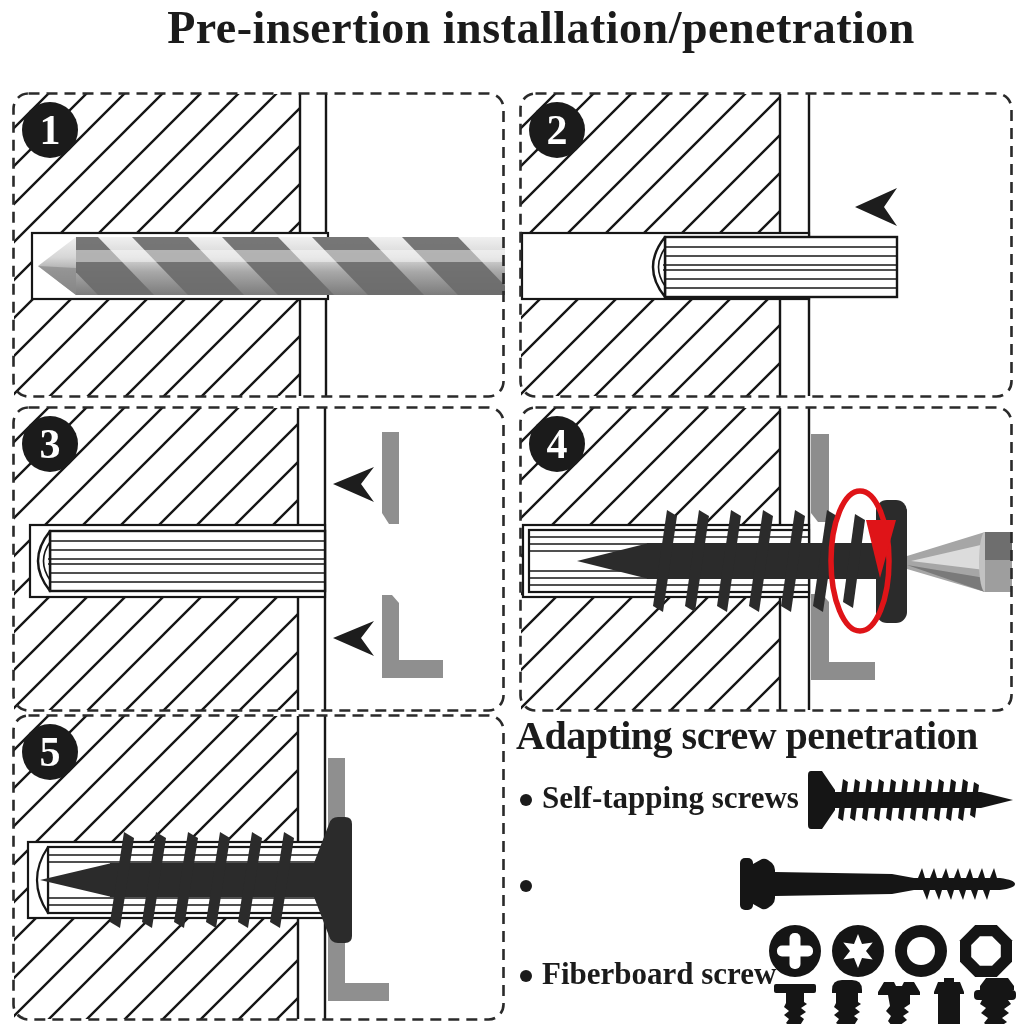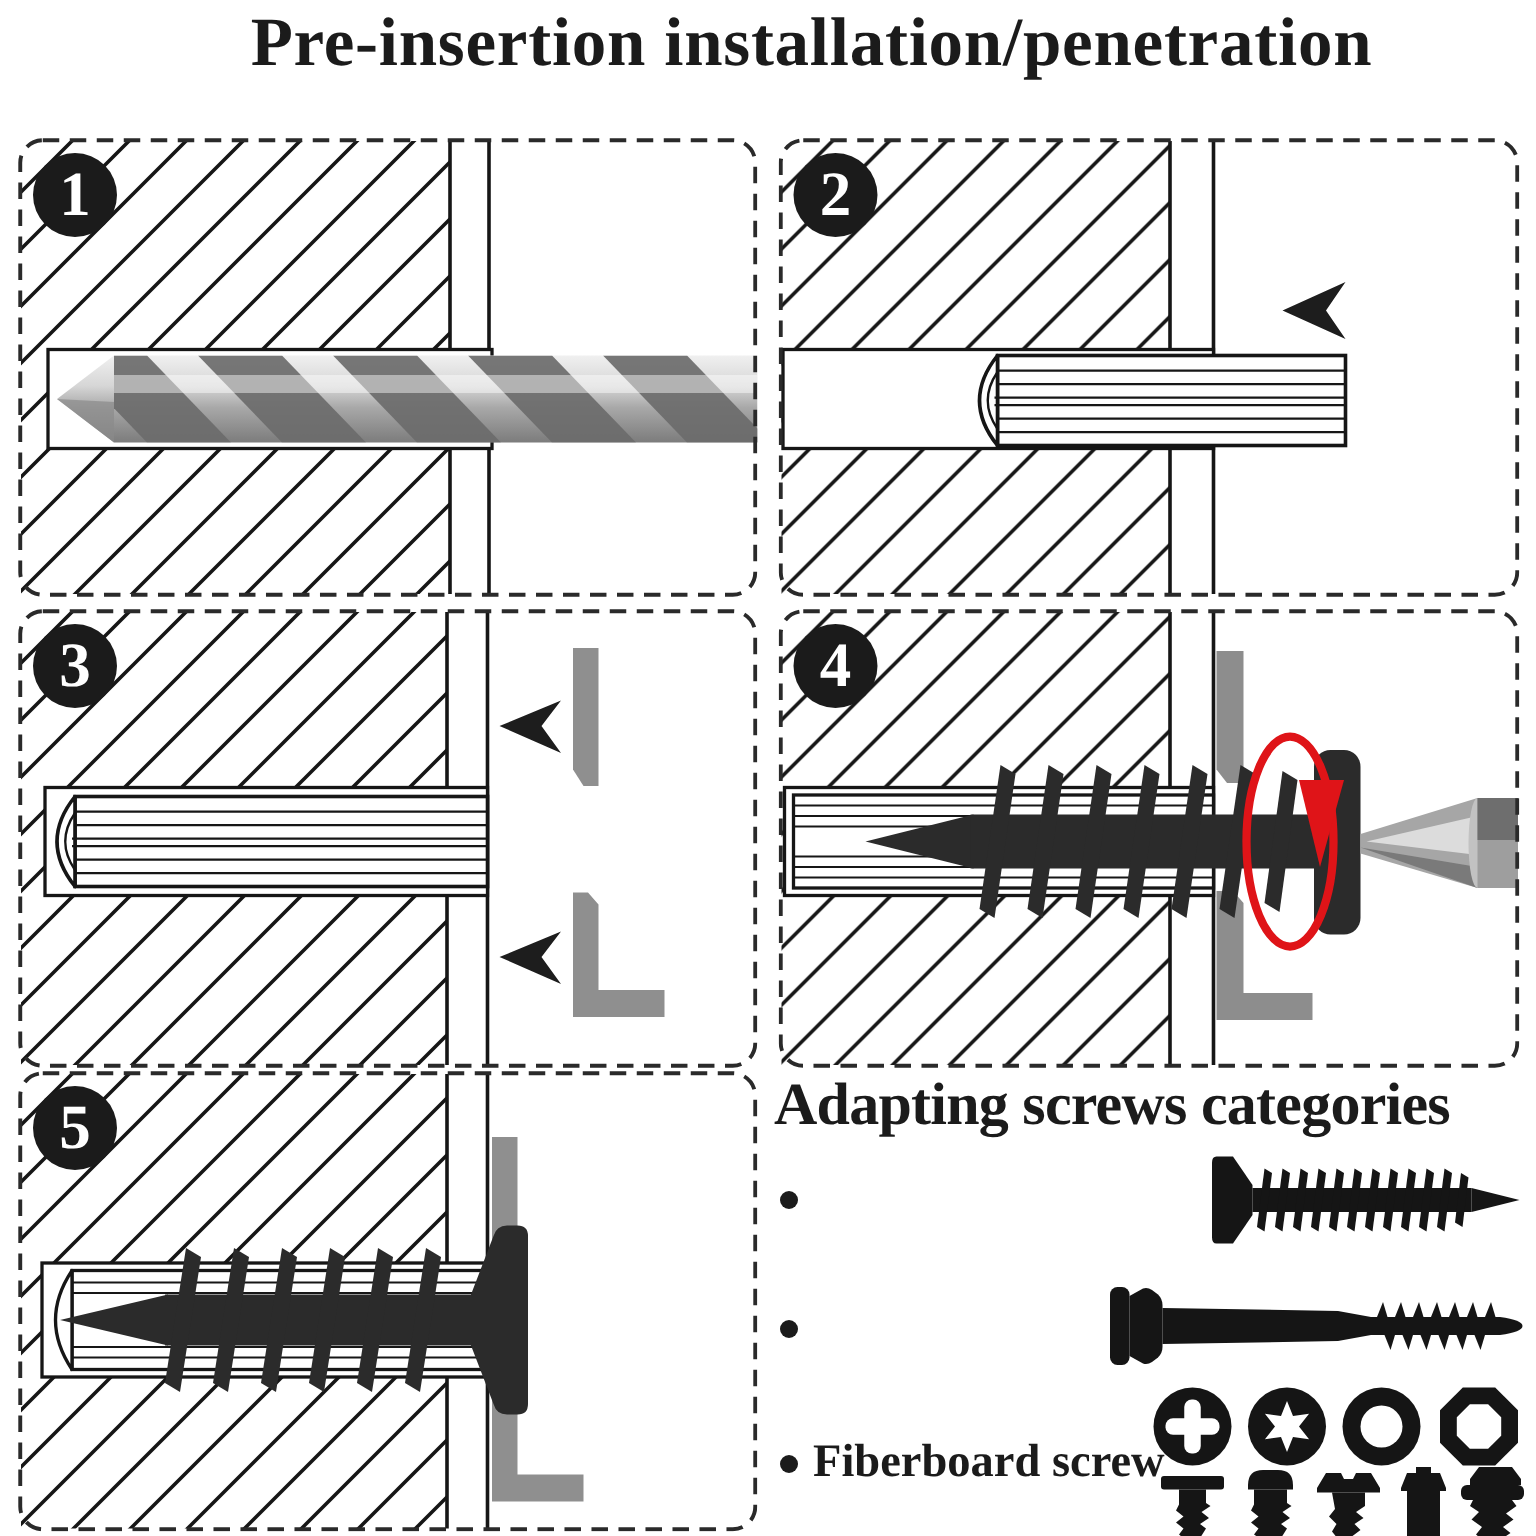--- a/index.html
+++ b/index.html
@@ -227,24 +227,25 @@
       <path d="M302,149 L317,110 Q319,103 326,103 L333,103 Q340,103 340,110 L340,222 Q340,229 333,229 L326,229 Q319,229 317,222 L302,183 Z"></path>
     </g>
     <rect x="1.5" y="1.5" width="490" height="304" rx="15" fill="none" stroke="#2a2a2a" stroke-width="2.6" stroke-dasharray="11 7"></rect>
   </svg>
   <div class="badge">
       <span>5</span>
     </div>
 </div>
 
 <div class="rightcol">
-  <div class="rc-head">Adapting screws categories</div>
+  <div class="rc-head">Adapting screw penetration</div>
 
   <div class="rc-row" style="top:48px;height:84px">
     <span class="bullet" style="top:36px"></span>
+    <span class="rc-label" style="top:22px">Self-tapping screws</span>
     <svg class="rc-icon" style="left:292px;top:12px" width="206" height="60" viewBox="0 0 206 60" fill="#151515">
       <path d="M3,1 L14,1 L27,20 L27,40 L14,59 L3,59 Q0,59 0,55 L0,5 Q0,1 3,1 Z"></path>
       <rect x="27" y="22" width="146" height="16"></rect>
       <polygon points="35,9 40,12 35,51 30,48"></polygon>
         <polygon points="47,9 52,12 47,51 42,48"></polygon>
       <polygon points="59,9 64,12 59,51 54,48"></polygon>
         <polygon points="71,9 76,12 71,51 66,48"></polygon>
       <polygon points="83,9 88,12 83,51 78,48"></polygon>
         <polygon points="95,9 100,12 95,51 90,48"></polygon>
       <polygon points="107,9 112,12 107,51 102,48"></polygon>

